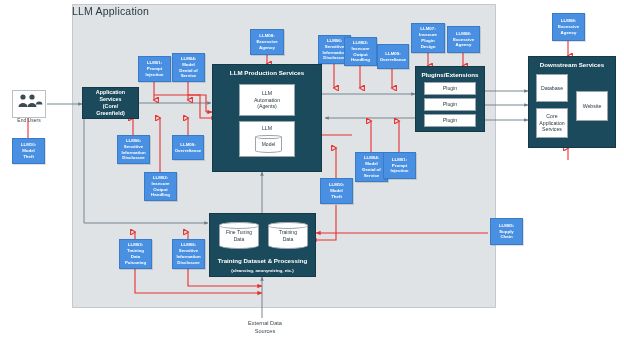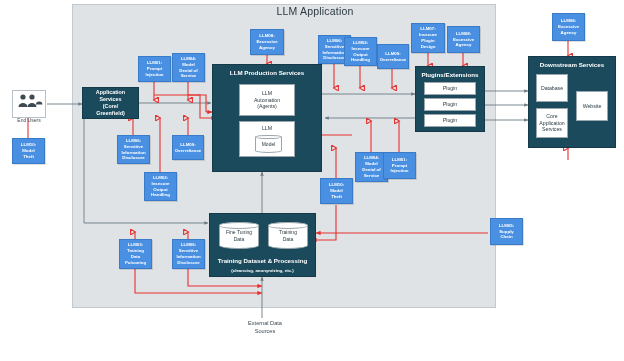--- a/index.html
+++ b/index.html
@@ -20,21 +20,20 @@
 
   
   #app-container {
     left: 72px; top: 4px; width: 424px; height: 304px;
     background: #dfe3e6;
     border: 1px solid #c3c9ce;
   }
   #app-title {
     position: absolute;
     left: 72px; top: 5px; width: 486px;
-    text-align: center;
     font-size: 10.5px;
     color: #2b3a42;
     letter-spacing: .2px;
   }
 
   
   .panel {
     background: #1b4a5c;
     border: 1px solid #143a49;
   }

